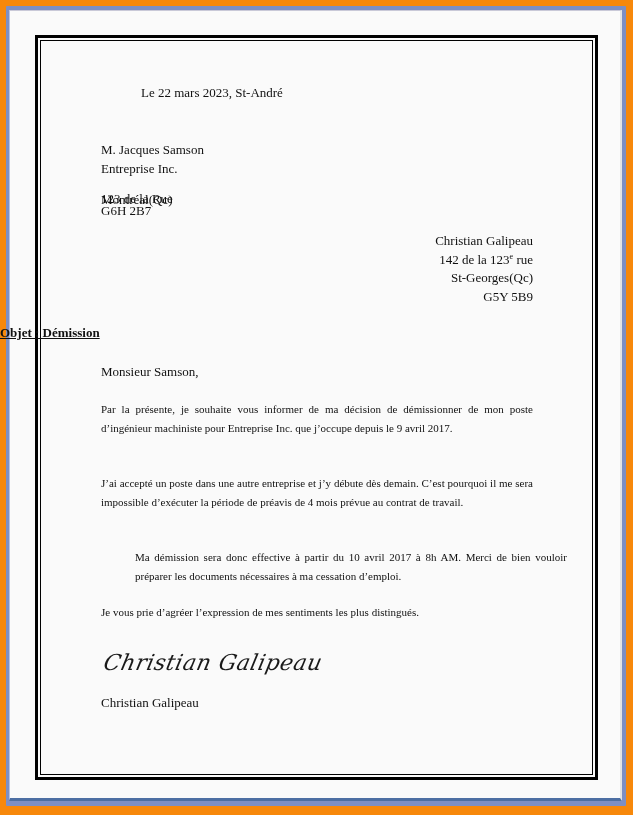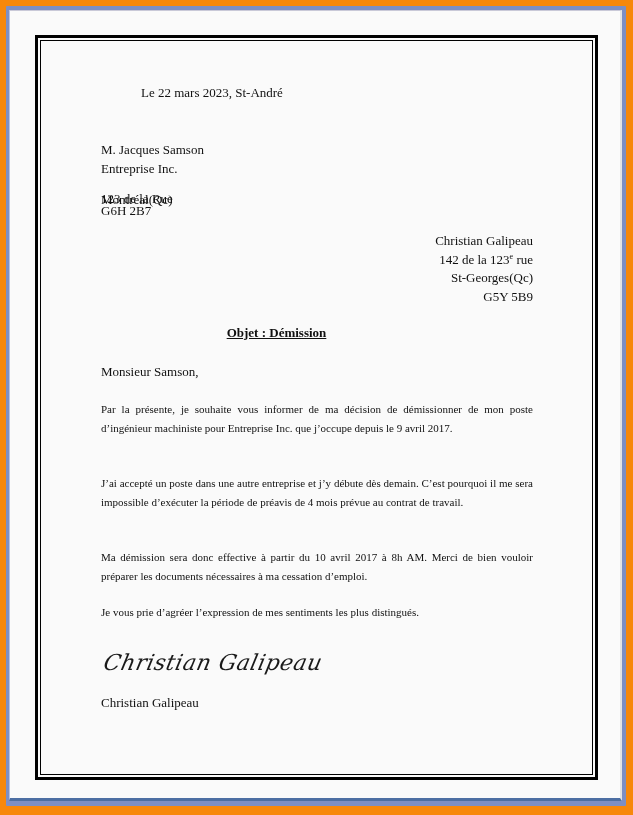--- a/index.html
+++ b/index.html
@@ -50,21 +50,21 @@
     font-size: 13px; line-height: 18.5px; color: #111;
   }
   .para {
     position: absolute; left: 101px; width: 432px;
     font-size: 11px; line-height: 18.5px; color: #111;
     text-align: justify;
     text-align-last: left;
   }
   .subject {
     position: absolute; left: 0; width: 553px; top: 325px;
-    text-align: center;
+    text-align: left;
     font-size: 13px; font-weight: bold; text-decoration: underline;
     color: #111;
   }
   .signature {
     position: absolute; left: 104px; top: 650px;
     font-family: "DejaVu Serif", serif;
     font-style: italic;
     font-size: 22px;
     letter-spacing: 0.5px;
     color: #1a1a1a;
@@ -97,18 +97,18 @@
   <div>St-Georges(Qc)</div>
   <div>G5Y 5B9</div>
 </div>
 
 <div class="subject">Objet : Démission</div>
 
 <div class="text left" style="top:363px;">Monsieur Samson,</div>
 
 <div class="para" style="top:400px;">Par la présente, je souhaite vous informer de ma décision de démissionner de mon poste d’ingénieur machiniste pour Entreprise Inc. que j’occupe depuis le 9 avril 2017.</div>
 <div class="para" style="top:474px;">J’ai accepté un poste dans une autre entreprise et j’y débute dès demain. C’est pourquoi il me sera impossible d’exécuter la période de préavis de 4 mois prévue au contrat de travail.</div>
-<div class="para" style="top:548px;">Ma démission sera donc effective à partir du 10 avril 2017 à 8h AM. Merci de bien vouloir préparer les documents nécessaires à ma cessation d’emploi.</div>
+<div class="para" style="top:548px;margin-left:34px;">Ma démission sera donc effective à partir du 10 avril 2017 à 8h AM. Merci de bien vouloir préparer les documents nécessaires à ma cessation d’emploi.</div>
 <div class="para" style="top:603px;">Je vous prie d’agréer l’expression de mes sentiments les plus distingués.</div>
 
 <div class="signature">Christian Galipeau</div>
 
 <div class="text left" style="top:694px;">Christian Galipeau</div>
 
 </body></html>

